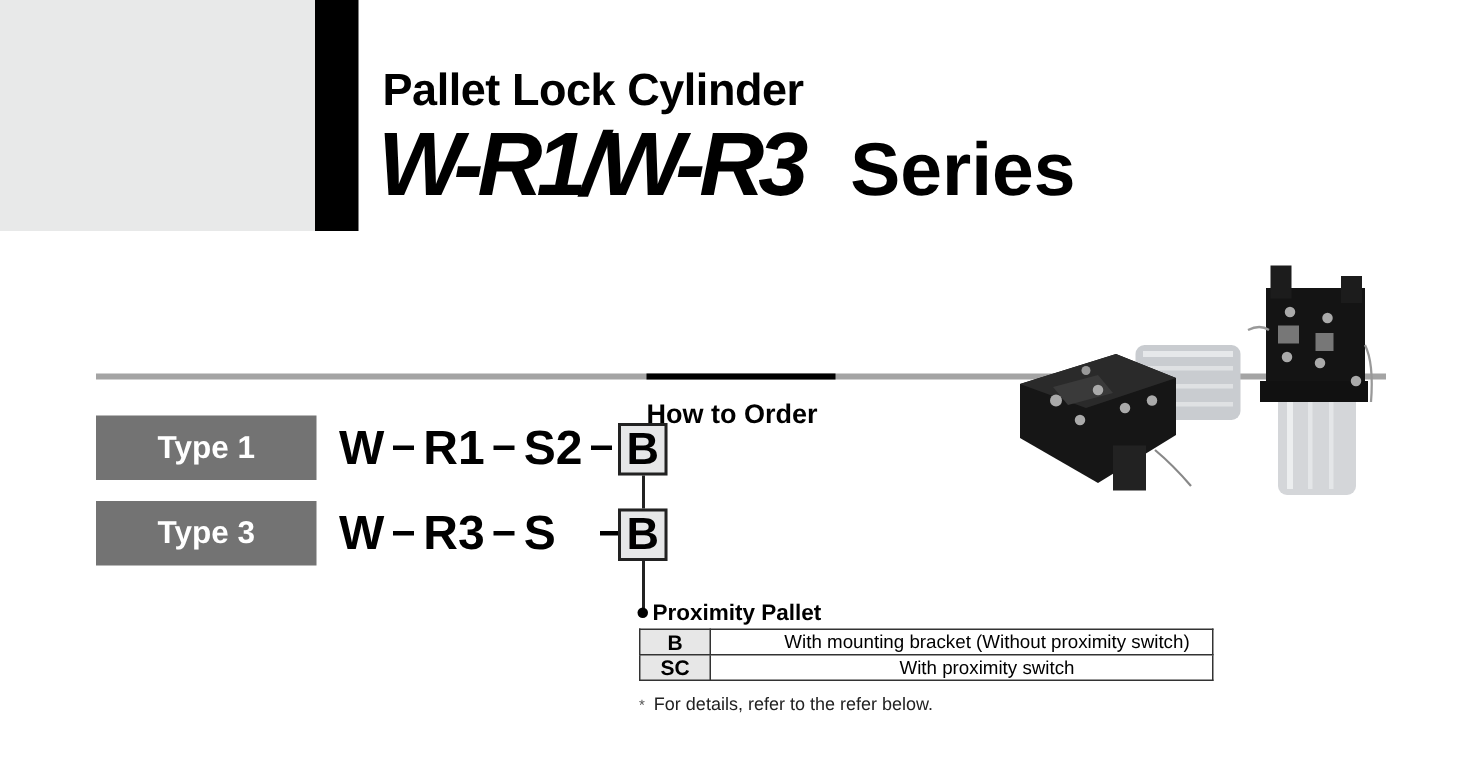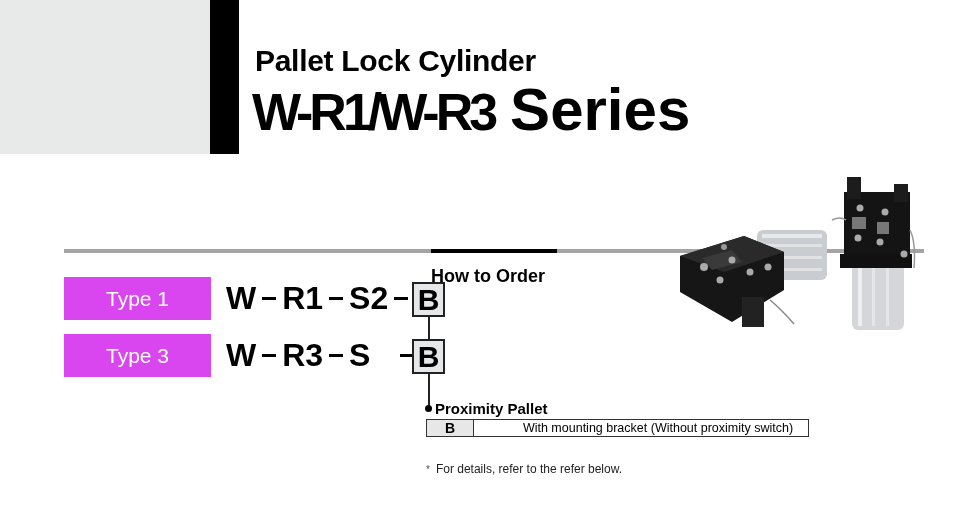--- a/index.html
+++ b/index.html
@@ -2,27 +2,27 @@
 <html><head>
 <meta charset="utf-8">
 <style>
   html, body { margin:0; padding:0; background:#ffffff; }
   body { width:980px; height:511px; position:relative; overflow:hidden;
          font-family:"Liberation Sans", sans-serif; color:#000; }
   .gray-panel { position:absolute; left:0; top:0; width:210px; height:154px; background:#e8e9e9; }
   .black-bar { position:absolute; left:210px; top:0; width:29px; height:154px; background:#000; }
   .subtitle { position:absolute; left:255px; top:44px; font-size:30px; font-weight:bold; letter-spacing:-0.3px; white-space:nowrap; }
   .main-title { position:absolute; left:252px; top:80px; white-space:nowrap; line-height:1; }
-  .main-title .model { font-size:52px; font-weight:bold; letter-spacing:-4px; }
-  .main-title .series { font-size:60px; font-weight:bold; margin-left:16px; }
+  .main-title .model { font-size:60px; font-weight:bold; font-style:italic; letter-spacing:-4px; }
+  .main-title .series { font-size:50px; font-weight:bold; margin-left:32px; }
   .rule { position:absolute; left:64px; top:249px; width:860px; height:4px; background:#a4a4a4; }
   .hto { position:absolute; left:431px; top:226px; font-size:18px; font-weight:bold;margin-top:40px; }
   .hto-underline { position:absolute; left:431px; top:249px; width:126px; height:4px; background:#000; }
-  .type-label { position:absolute; left:64px; width:147px; height:43px; background:#d946ef; color:#fff;
-                font-size:21px; font-weight:normal; display:flex; align-items:center; justify-content:center; }
+  .type-label { position:absolute; left:64px; width:147px; height:43px; background:#737373; color:#fff;
+                font-size:21px; font-weight:bold; display:flex; align-items:center; justify-content:center; }
   .code-row { position:absolute; left:226px; font-size:32px; font-weight:bold; white-space:nowrap; display:flex; align-items:center; }
   .code-row .dash { display:inline-block; width:14px; height:3px; background:#000; margin:0 6px; }
   .code-row .seg { display:inline-block; }
   .opt-box { position:absolute; width:29px; height:31px; border:2px solid #222; background:#e6e7e8;
              font-size:30px; font-weight:bold; display:flex; align-items:center; justify-content:center; }
   .vline { position:absolute; width:2px; background:#222; }
   .dot { position:absolute; width:7px; height:7px; border-radius:50%; background:#000; }
   .opt-title { position:absolute; left:435px; top:400px; font-size:15px; font-weight:bold; }
   table.opt { position:absolute; left:426px; top:419px; border-collapse:collapse; font-size:12.5px; }
   table.opt td { border:1px solid #333; height:16px; padding:0 6px; }
@@ -73,20 +73,24 @@
 <div class="vline" style="left:428px; top:374px; height:33px;"></div>
 <div class="dot" style="left:425px; top:405px;"></div>
 
 <div class="opt-title">Proximity Pallet</div>
 <table class="opt">
   <tbody>
       <tr>
     <td class="code">B</td>
     <td class="desc">With mounting bracket (Without proximity switch)</td>
   </tr>
+  <tr>
+    <td class="code">SC</td>
+    <td class="desc">With proximity switch</td>
+  </tr>
 </tbody>
   </table>
 <div class="note">
   <span class="ast">*</span><span>For details, refer to the refer below.</span>
 </div>
 
 <svg class="photo" viewBox="0 0 250 168">
 
   <rect x="85" y="58" width="70" height="50" rx="6" fill="#c9ccd0"></rect>
   <rect x="90" y="62" width="60" height="4" fill="#e6e8ea"></rect>

